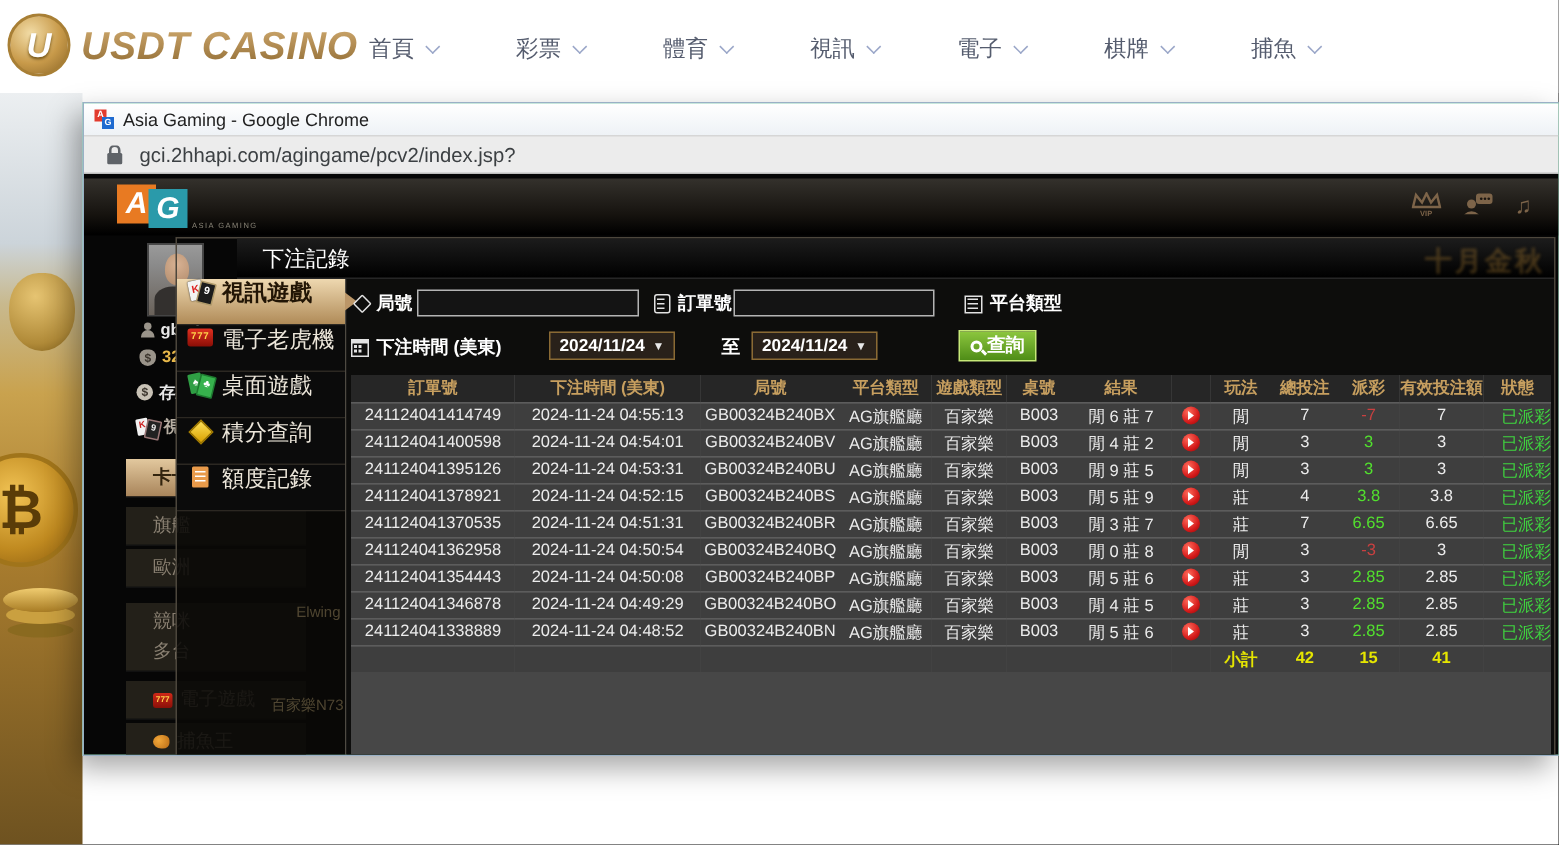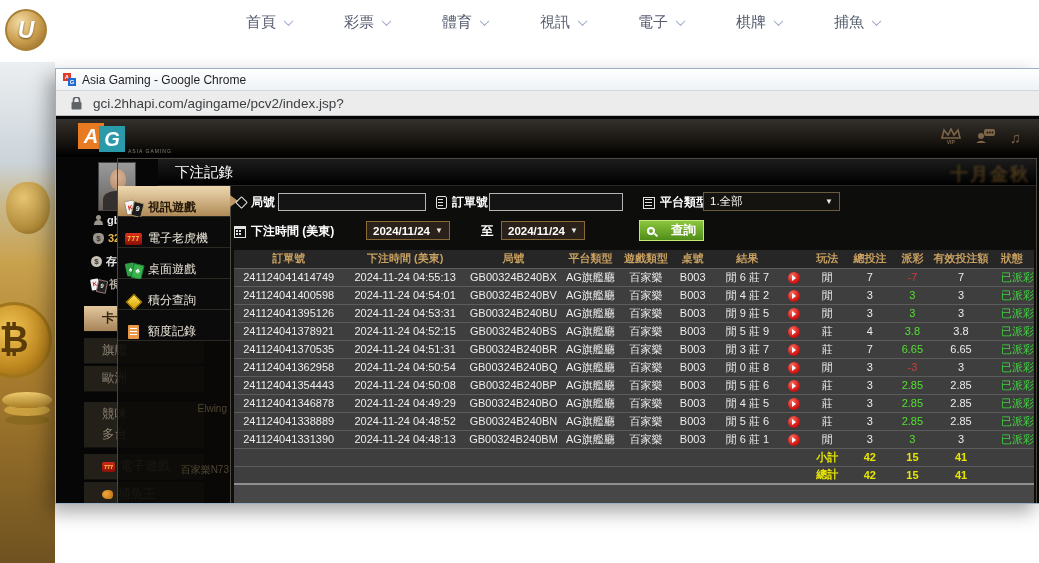--- a/index.html
+++ b/index.html
@@ -5,21 +5,21 @@
   * {margin:0;padding:0;box-sizing:border-box;}
   html,body {width:1039px;height:563px;overflow:hidden;}
   body {font-family:"Liberation Sans","DejaVu Sans",sans-serif;background:#fff;position:relative;}
 
   
   .site-header{position:absolute;top:0;left:0;width:1039px;height:62px;background:#fff;z-index:1;}
   .brand{position:absolute;left:5px;top:9px;display:flex;align-items:center;}
   .brand-coin{width:42px;height:42px;border-radius:50%;background:radial-gradient(circle at 35% 30%,#f2dca6,#c89a4a 55%,#8a6526);border:2px solid #a87f35;display:flex;align-items:center;justify-content:center;}
   .brand-coin b{font-size:23px;font-style:italic;color:#fff;text-shadow:0 1px 2px #6e4f12;}
   .brand-text{margin-left:7px;font-size:26px;font-weight:bold;font-style:italic;letter-spacing:.5px;background:linear-gradient(180deg,#d3ad72,#8f6a32);-webkit-background-clip:text;background-clip:text;color:transparent;}
-  .main-nav{position:absolute;left:246px;top:13px;display:flex;gap:52px;}
+  .main-nav{position:absolute;left:246px;top:23px;display:flex;gap:52px;}
   .nav-item{display:flex;align-items:center;font-size:15px;color:#555c6e;cursor:pointer;white-space:nowrap;}
   .chev{width:7px;height:7px;border-right:1.6px solid #9aa6c8;border-bottom:1.6px solid #9aa6c8;transform:rotate(45deg) translate(-1px,-1px);margin-left:9px;}
 
   
   .promo-strip{position:absolute;left:0;top:62px;width:55px;height:501px;overflow:hidden;
     background:linear-gradient(180deg,#eceff1 0%,#ccd4da 20%,#c8b98e 28%,#c9a24e 40%,#a87c2e 62%,#6e5220 100%);}
   .gold-bag{position:absolute;left:6px;top:120px;width:44px;height:52px;border-radius:45% 45% 50% 50%;background:radial-gradient(circle at 40% 30%,#e6c472,#b08a38 70%,#7a5a18);}
   .btc-coin{position:absolute;left:-24px;top:240px;width:76px;height:76px;border-radius:50%;
     background:radial-gradient(circle at 42% 35%,#f2c455,#c08a20 60%,#8a5c10);border:3px solid #a0741a;
     display:flex;align-items:center;justify-content:center;font-size:36px;font-weight:bold;color:#5a3c08;}
@@ -67,21 +67,21 @@
   .lobby-item.sel{background:linear-gradient(180deg,#e2c89e,#a8845a);color:#33240e;font-weight:bold;}
   .slot-mini{width:13px;height:10px;background:linear-gradient(#d02818,#8a1008);border-radius:2px;color:#ffd24a;font-size:5.5px;font-weight:bold;text-align:center;line-height:10px;flex:none;}
   .fish-mini{width:11px;height:9px;border-radius:50% 40% 40% 50%;background:radial-gradient(circle at 35% 40%,#f2a83a,#b86a14);flex:none;}
 
   
   .modal{position:absolute;left:61px;top:42px;width:920px;bottom:-2px;z-index:5;display:flex;flex-direction:column;border:1px solid #4c463c;background:transparent;}
   .modal-title{height:27px;flex:none;background:linear-gradient(#1c1c1c,#000);border-bottom:1px solid #262626;color:#fff;font-size:14.5px;display:flex;align-items:center;padding-left:17px;position:relative;margin-left:40px;}
   .promo-ghost{position:absolute;right:6px;top:3px;font-size:18px;font-weight:bold;color:rgba(205,150,55,.30);filter:blur(1px);letter-spacing:2px;}
   .modal-body{flex:1;display:flex;min-height:0;}
   .modal-menu{width:113px;flex:none;display:flex;flex-direction:column;border-right:1px solid #4e4a42;}
-  .menu-item{height:31px;flex:none;background:#0b0b0b;border-bottom:1px solid #2c2822;display:flex;align-items:flex-end;padding-left:7px;gap:6px;color:#ece6da;font-size:12px;position:relative;cursor:pointer;white-space:nowrap;}
+  .menu-item{height:31px;flex:none;background:#0b0b0b;border-bottom:1px solid #2c2822;display:flex;align-items:flex-start;padding-left:7px;gap:6px;color:#ece6da;font-size:15px;position:relative;cursor:pointer;white-space:nowrap;}
   .menu-item.active{background:linear-gradient(180deg,#eed8b0,#b08b58);color:#221505;font-weight:bold;}
   .menu-item.active::after{content:"";position:absolute;right:-8px;top:50%;margin-top:-6px;border-left:8px solid #bb9668;border-top:6px solid transparent;border-bottom:6px solid transparent;}
   .menu-rest{flex:1;background:rgba(10,9,7,.88);position:relative;overflow:hidden;}
   .dealer-ghost{position:absolute;color:rgba(175,152,108,.42);font-size:10px;white-space:nowrap;}
   .dg0{right:3px;top:62px;} .dg1{right:1px;top:122px;} .dg2{right:8px;top:208px;}
 
   .modal-content{flex:1;min-width:0;background:#0d0d0c;display:flex;flex-direction:column;}
   .formzone{position:relative;height:64px;flex:none;}
   .flabel{position:absolute;display:flex;align-items:center;gap:5px;color:#fff;font-size:12px;font-weight:bold;white-space:nowrap;}
   .fi{flex:none;display:inline-block;}
@@ -91,21 +91,21 @@
   .fi-list{width:12px;height:12px;border:1.5px solid #e2e2e2;position:relative;}
   .fi-list::before{content:"";position:absolute;left:1px;top:1px;width:7px;height:1px;background:#e2e2e2;box-shadow:0 3px 0 #e2e2e2,0 6px 0 #e2e2e2;}
   .fi-cal{width:12px;height:12px;border:1.5px solid #e2e2e2;border-top-width:3px;position:relative;}
   .fi-cal::before{content:"";position:absolute;left:1px;top:1px;width:2px;height:2px;background:#e2e2e2;box-shadow:3px 0 0 #e2e2e2,0 3px 0 #e2e2e2,3px 3px 0 #e2e2e2;}
   .finput{position:absolute;height:18px;background:#141414;border:1px solid #b4b4b4;color:#eee;font-size:11px;padding:0 4px;outline:none;}
   .fselect{position:absolute;height:19px;background:#14130f;border:1px solid #6a5c3e;color:#fff;font-size:11.5px;display:flex;align-items:center;padding:0 6px;cursor:pointer;}
   .fselect .selval{flex:1;overflow:hidden;white-space:nowrap;}
   .fselect::after{content:"▼";font-size:8px;color:#e8e8e8;margin-left:4px;}
   .fselect.date{background:#29211a;border-color:#8a6a34;font-weight:bold;}
   .to-label{position:absolute;color:#fff;font-size:12.5px;font-weight:bold;}
-  .searchbtn{position:absolute;height:21px;background:linear-gradient(#8cc63e,#4f8d17);border:1px solid #c6e878;color:#fff;font-size:12.5px;font-weight:bold;display:flex;align-items:center;gap:16px;padding:0 7px;cursor:pointer;}
+  .searchbtn{position:absolute;height:21px;background:linear-gradient(#8cc63e,#4f8d17);border:1px solid #c6e878;color:#fff;font-size:12.5px;font-weight:bold;display:flex;align-items:center;gap:3px;padding:0 7px;cursor:pointer;}
   .mag{width:8px;height:8px;border:2px solid #fff;border-radius:50%;position:relative;flex:none;}
   .mag::after{content:"";position:absolute;left:5px;top:5px;width:4px;height:2px;background:#fff;transform:rotate(45deg);}
 
   .gridwrap{flex:1;background:#474747;margin:0 2px 0 3px;overflow:hidden;}
   table{width:100%;border-collapse:collapse;table-layout:fixed;}
   th{background:#262626;color:#c79f5f;font-size:11px;font-weight:bold;height:18px;text-align:center;white-space:nowrap;overflow:hidden;}
   td{color:#ececec;font-size:11px;height:18px;text-align:center;white-space:nowrap;overflow:hidden;}
   tbody tr,tfoot tr{background:#3e3e3e;border-top:1px solid #5c5c5c;padding-left:41px;}
   tfoot td{color:#e6e600;font-weight:bold;}
   tfoot tr.lastrow{border-bottom:2px solid #8f8f8f;}
@@ -125,20 +125,21 @@
   .ic-doc::after{content:"";position:absolute;left:5px;top:4px;width:7px;height:1px;background:#fff;box-shadow:0 3px 0 #fff,0 6px 0 #fff;}
 </style>
 </head>
 <body>
 
 <div class="site-header">
   <div class="brand">
     <div class="brand-coin">
         <b>U</b>
       </div>
+    <div class="brand-text">USDT CASINO</div>
   </div>
   <div class="main-nav">
       <div class="nav-item">
         <span>首頁</span>
         <span class="chev"></span>
       </div>
       <div class="nav-item">
         <span>彩票</span>
         <span class="chev"></span>
       </div>
@@ -299,23 +300,20 @@
             </div>
             <input class="finput" style="left: 47px; top: 7px; width: 148px;" value="">
             <div class="flabel" style="left:205px;top:8px;">
               <span class="fi fi-clip"></span>
               <span>訂單號</span>
             </div>
             <input class="finput" style="left: 258px; top: 7px; width: 134px;" value="">
             <div class="flabel" style="left:412px;top:8px;">
               <span class="fi fi-list"></span>
               <span>平台類型</span>
-            </div>
-            <div class="fselect" style="left:472px;top:6px;width:137px;">
-              <span class="selval">1.全部</span>
             </div>
             <div class="flabel" style="left:3px;top:37px;">
               <span class="fi fi-cal"></span>
               <span>下注時間 (美東)</span>
             </div>
             <div class="fselect date" style="left:135px;top:35px;width:84px;">
               <span class="selval">2024/11/24</span>
             </div>
             <div class="to-label" style="left:250px;top:37px;">至</div>
             <div class="fselect date" style="left:270px;top:35px;width:84px;">
@@ -489,67 +487,37 @@
                     <td>百家樂</td>
                     <td>B003</td>
                     <td>閒 5 莊 6</td>
                     <td><span class="play-btn"></span></td>
                     <td>莊</td>
                     <td>3</td>
                     <td class="pos">2.85</td>
                     <td>2.85</td>
                     <td class="status-ok">已派彩</td>
                   </tr>
-                  <tr>
-                    <td>241124041331390</td>
-                    <td>2024-11-24 04:48:13</td>
-                    <td>GB00324B240BM</td>
-                    <td>AG旗艦廳</td>
-                    <td>百家樂</td>
-                    <td>B003</td>
-                    <td>閒 6 莊 1</td>
-                    <td><span class="play-btn"></span></td>
-                    <td>閒</td>
-                    <td>3</td>
-                    <td class="pos">3</td>
-                    <td>3</td>
-                    <td class="status-ok">已派彩</td>
-                  </tr>
                 </tbody>
               <tfoot>
                   <tr>
                     <td></td>
                     <td></td>
                     <td></td>
                     <td></td>
                     <td></td>
                     <td></td>
                     <td></td>
                     <td></td>
                     <td>小計</td>
                     <td>42</td>
                     <td>15</td>
                     <td>41</td>
                     <td></td>
                   </tr>
-                  <tr class="lastrow">
-                    <td></td>
-                    <td></td>
-                    <td></td>
-                    <td></td>
-                    <td></td>
-                    <td></td>
-                    <td></td>
-                    <td></td>
-                    <td>總計</td>
-                    <td>42</td>
-                    <td>15</td>
-                    <td>41</td>
-                    <td></td>
-                  </tr>
                 </tfoot>
             </table>
           </div>
         </div>
       </div>
     </div>
 
   </div>
 </div>
 

